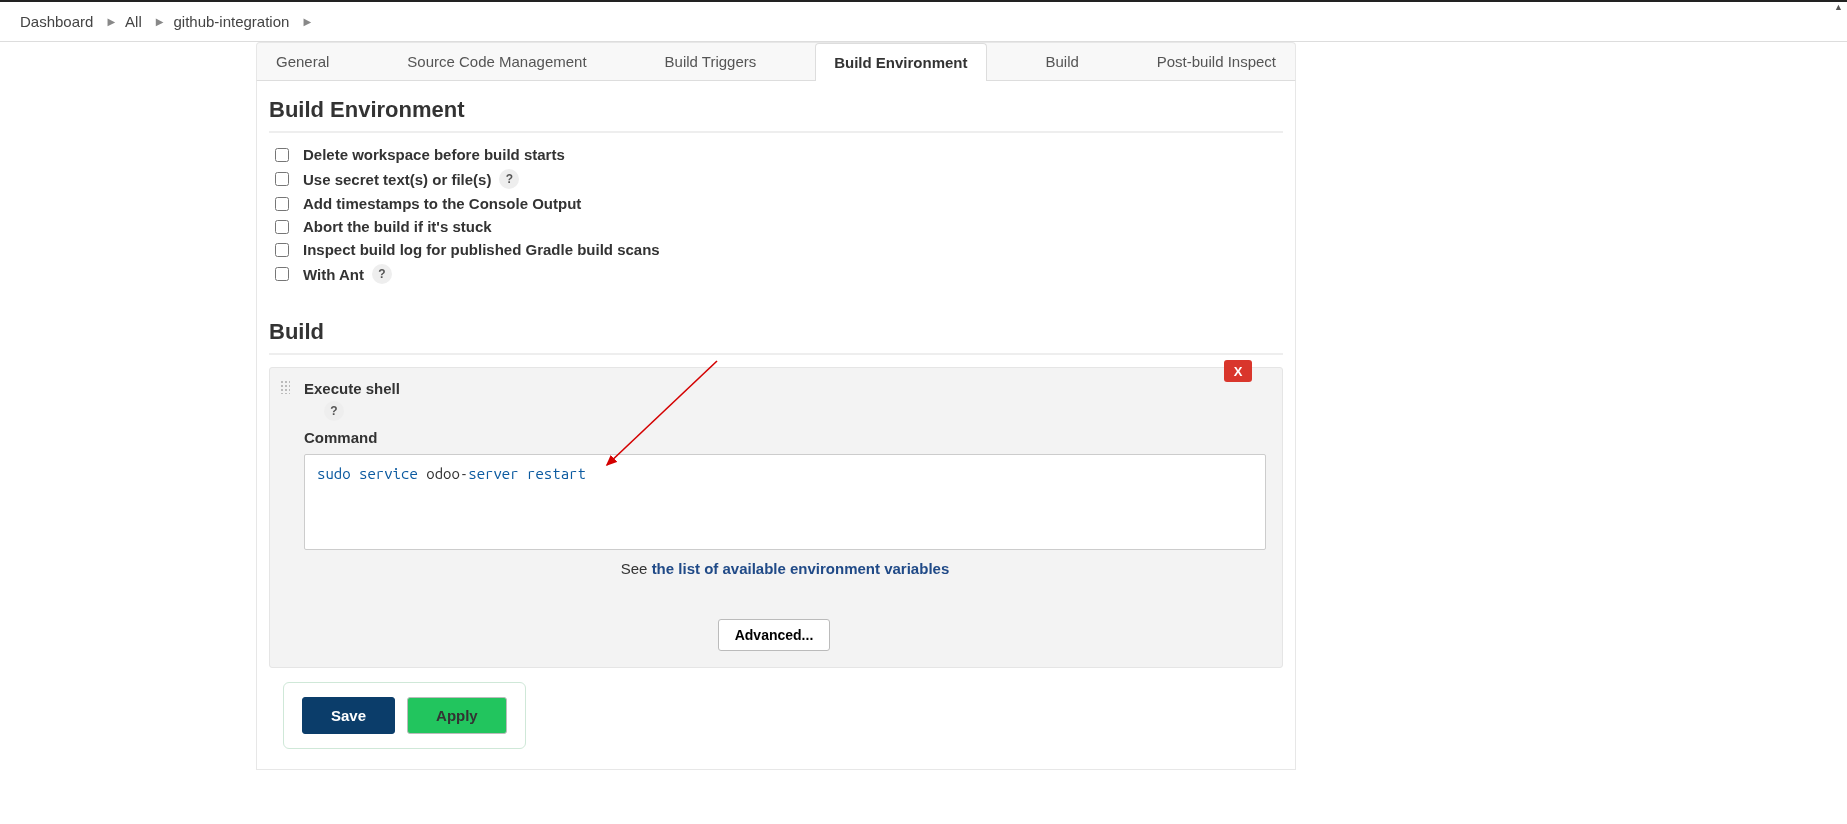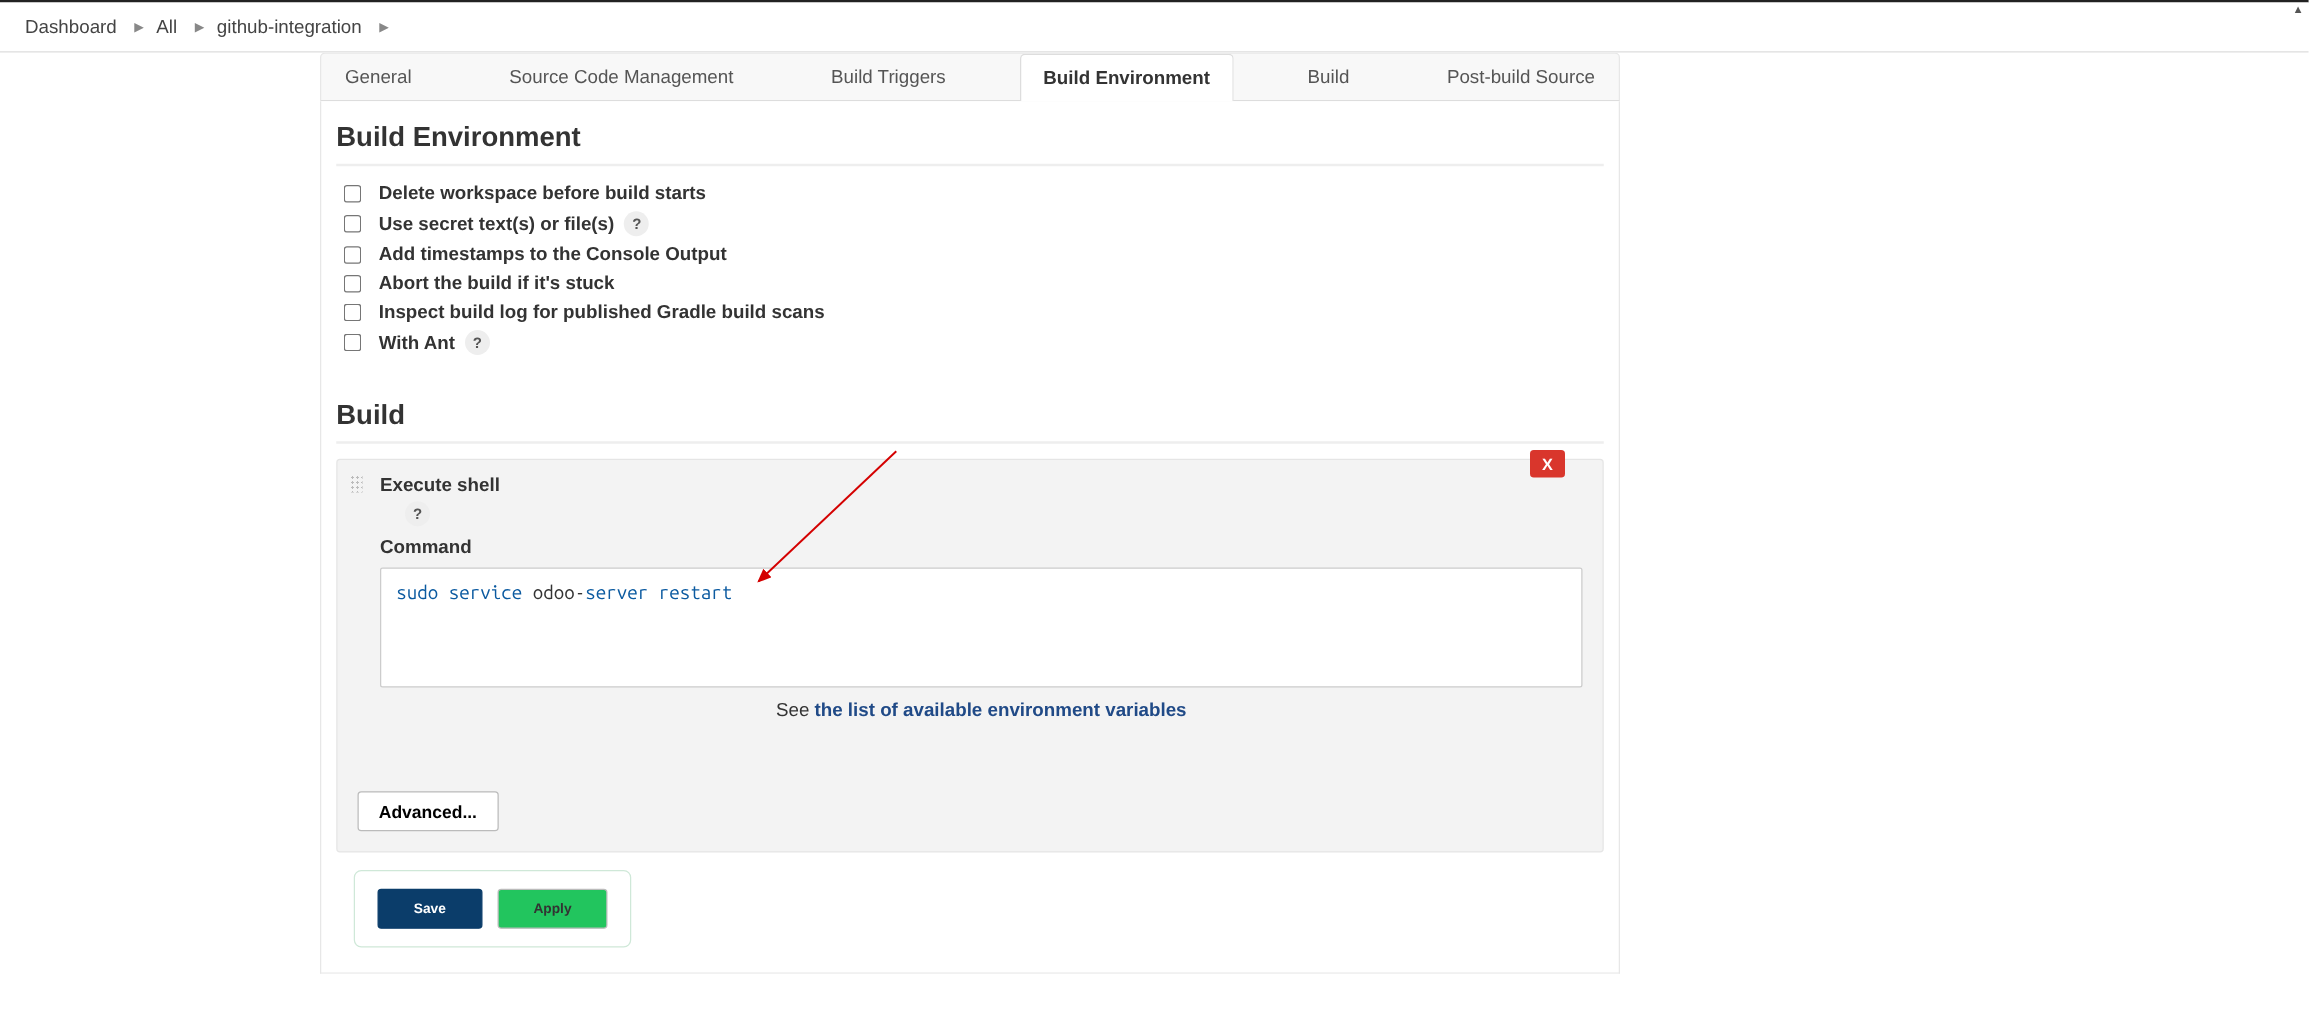--- a/index.html
+++ b/index.html
@@ -161,22 +161,22 @@
   .code-box .kw { color: #0b5aa0; }
   .code-box .id { color: #333; }
   .see-text {
     margin: 10px 0 0 18px;
     font-size: 15px;
     text-align: center;
   }
   .see-text a { color: #204a87; font-weight: 700; text-decoration: none; cursor: pointer; }
   .adv-btn-wrap {
     display: flex;
-    justify-content: flex-start;
-    margin-top: 56px;
+    justify-content: center;
+    margin-top: 42px;
     padding-right: 4px;
   }
   .adv-btn {
     background: #fff;
     border: 1px solid #bbb;
     border-radius: 3px;
     padding: 7px 16px;
     font-size: 14px;
     font-weight: 600;
     cursor: pointer;
@@ -187,21 +187,21 @@
     border: 1px solid #cfe8d8;
     border-radius: 6px;
     background: #fff;
     display: inline-flex;
     gap: 12px;
     margin-left: 14px;
   }
   .btn {
     padding: 9px 28px;
     border-radius: 3px;
-    font-size: 11px;
+    font-size: 15px;
     font-weight: 700;
     cursor: pointer;
     border: 1px solid #bbb;
   }
   .btn-primary {
     background: #0b3d6a;
     color: #fff;
     border-color: #0b3d6a;
   }
   .btn-secondary { background: #22c55e; color: #333; }
@@ -233,21 +233,21 @@
 
 <span class="scroll-up">▲</span>
 
 <div class="content">
   <div class="tabs">
     <div class="tab">General</div>
     <div class="tab">Source Code Management</div>
     <div class="tab">Build Triggers</div>
     <div class="tab active">Build Environment</div>
     <div class="tab">Build</div>
-    <div class="tab">Post-build Source</div>
+    <div class="tab">Post-build Inspect</div>
   </div>
 
   <div class="section-inner">
     <div class="section-title">Build Environment</div>
 
     <div class="checkbox-row">
       <input type="checkbox" style="">
       <span>Delete workspace before build starts</span>
     </div>
     <div class="checkbox-row">

